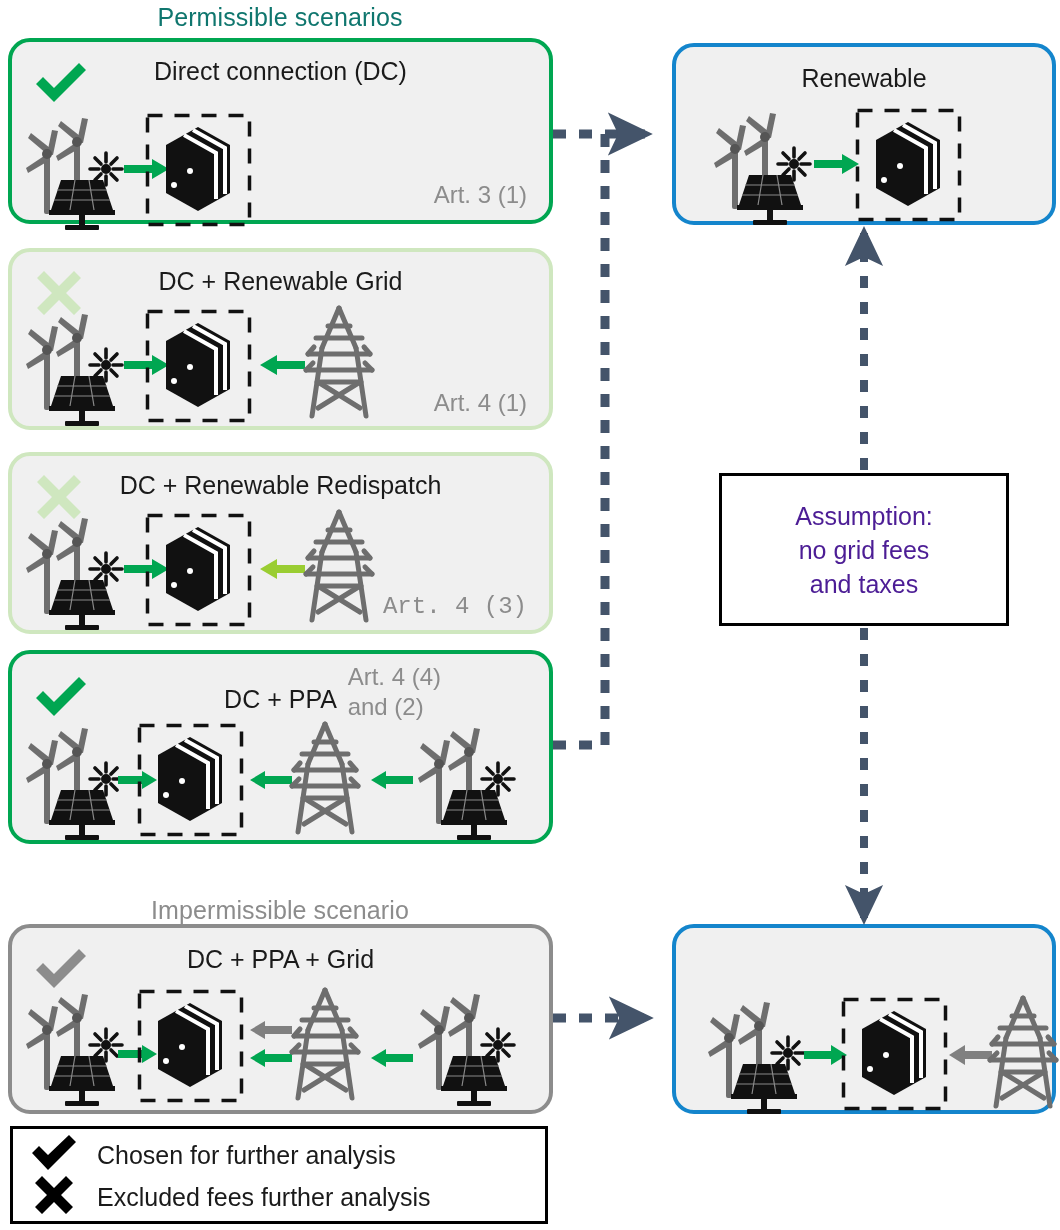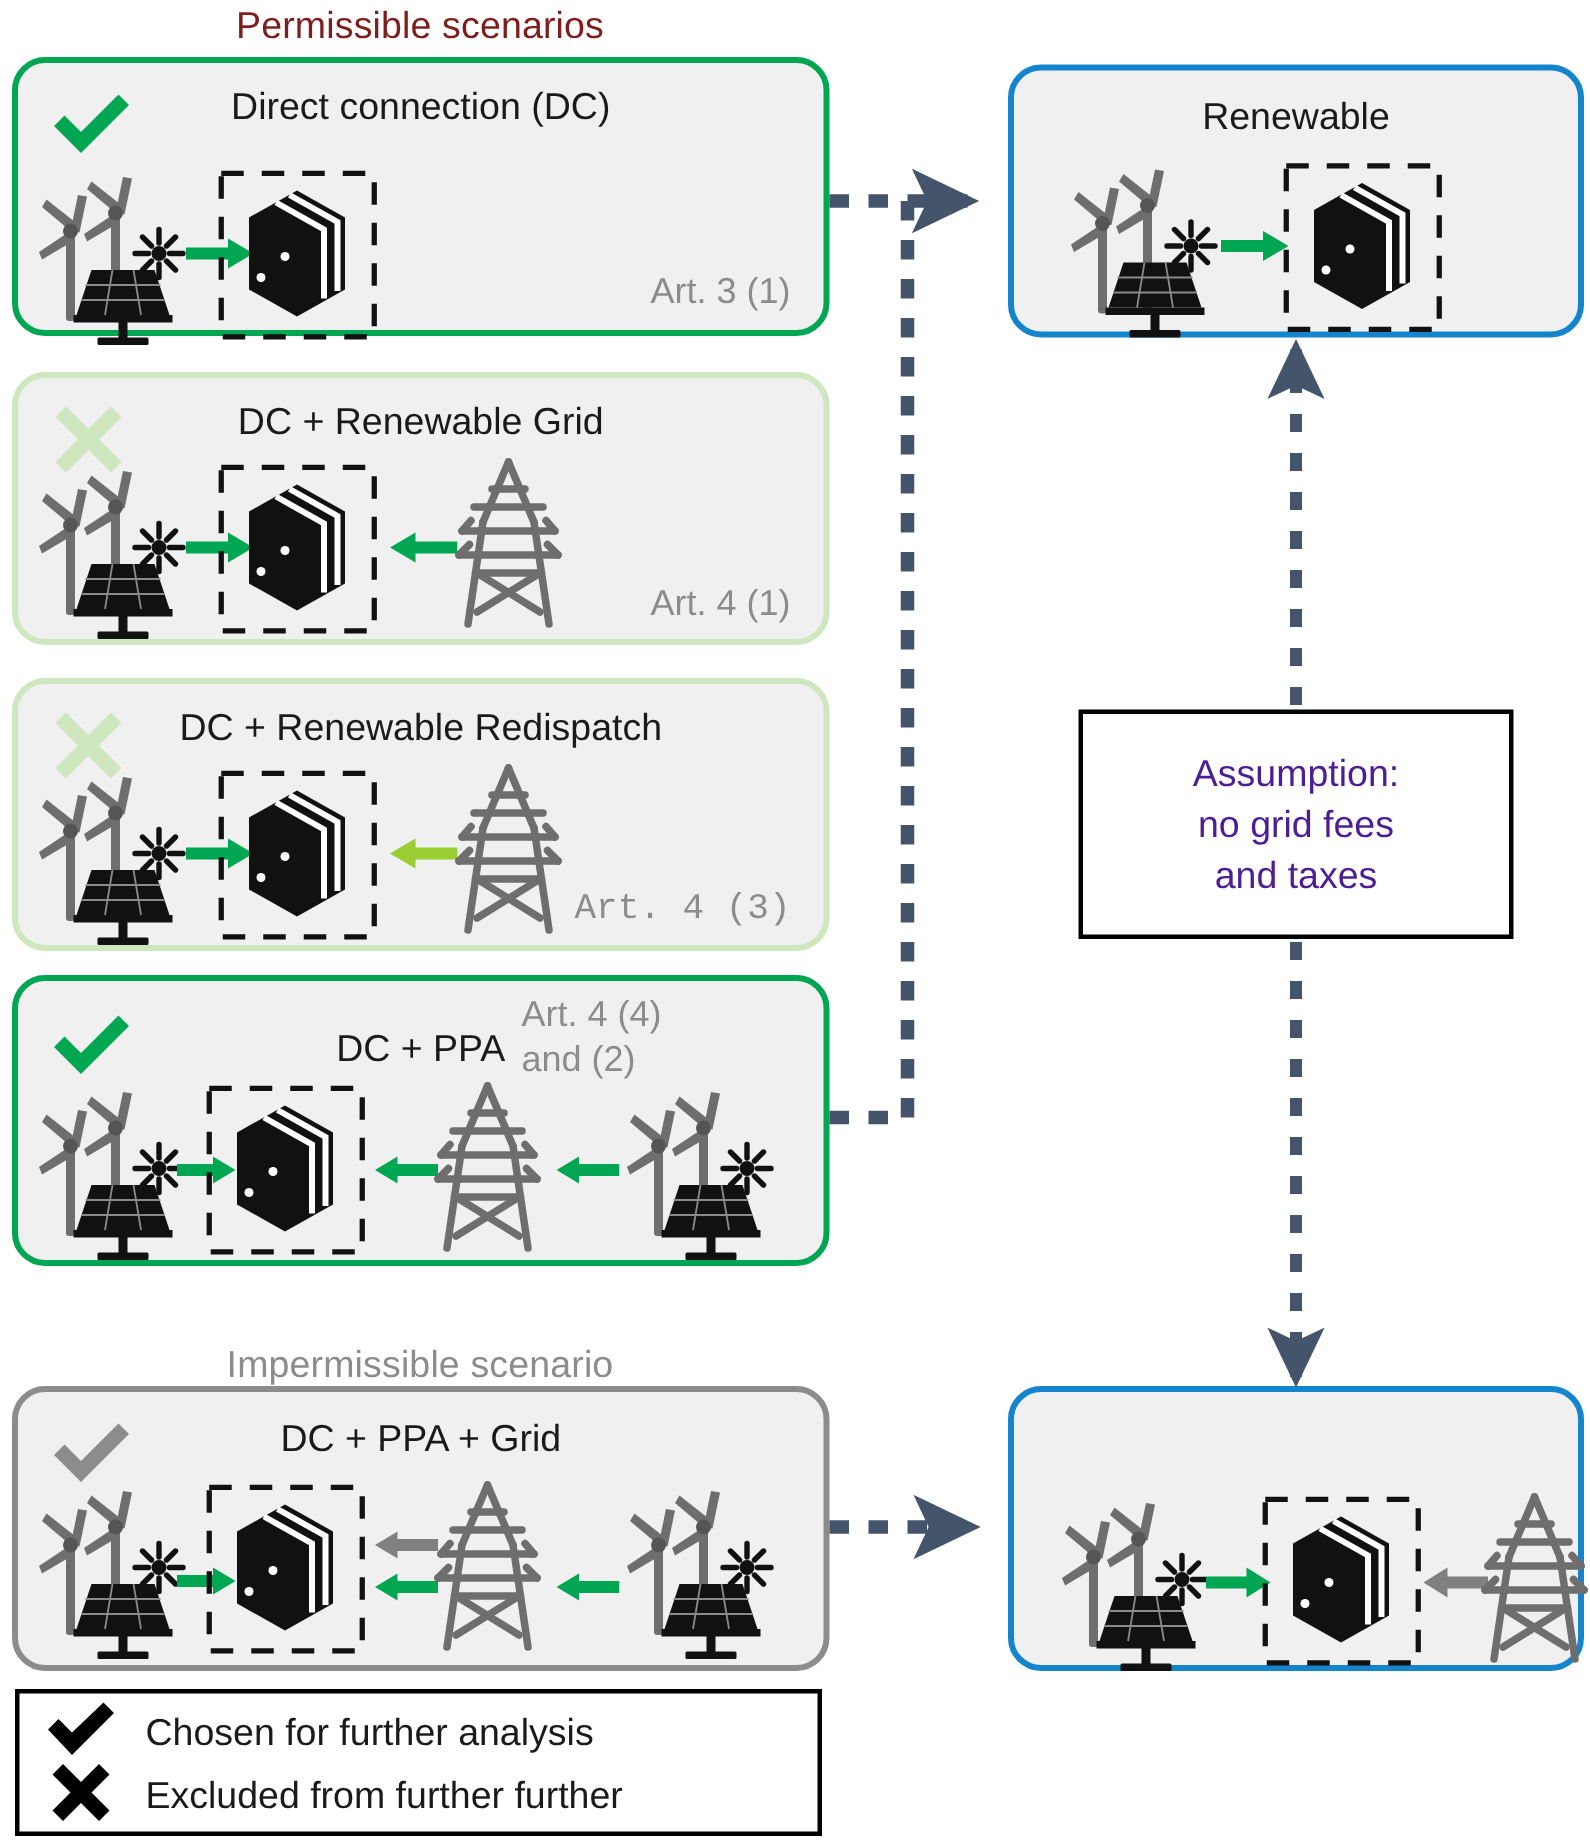--- a/index.html
+++ b/index.html
@@ -9,21 +9,21 @@
     font-family:"Liberation Sans","DejaVu Sans",sans-serif;
     color:#1a1a1a;
   }
   .canvas{position:absolute;inset:0;}
 
   
   .col-head{
     position:absolute;text-align:center;font-size:25px;line-height:30px;
     letter-spacing:0.1px;white-space:nowrap;
   }
-  #head-permissible{left:0;top:2px;width:560px;color:#7f1d1d;}
+  #head-permissible{left:0;top:2px;width:560px;color:#0f766e;}
   #head-analysed{left:650px;top:2px;width:410px;color:#0077C8;}
   #head-impermissible{left:0;top:895px;width:560px;color:#8c8c8c;}
 
   
   .card{
     position:absolute;background:#F0F0F0;border-radius:22px;
     box-sizing:border-box;
   }
   .card.green{border:4px solid #00A651;}
   .card.palegreen{border:4px solid #cfe7bf;}
@@ -755,21 +755,21 @@
         </svg>
       </span>
       <span class="legend-label">Chosen for further analysis</span>
     </div>
     <div class="legend-row" style="top:46px;">
       <span>
         <svg width="50" height="40" viewBox="0 0 50 40">
           <path d="M6 4 L13 -3 L25 9 L37 -3 L44 4 L32 16 L44 28 L37 35 L25 23 L13 35 L6 28 L18 16 Z" transform="translate(0,4)" fill="#000"></path>
         </svg>
       </span>
-      <span class="legend-label">Excluded from further further</span>
+      <span class="legend-label">Excluded fees further analysis</span>
     </div>
   </div>
 
   <svg id="connectors" viewBox="0 0 1060 1230" xmlns="http://www.w3.org/2000/svg">
     <defs>
       <marker id="arrowSlate" viewBox="0 0 12 12" refX="9.5" refY="6" markerWidth="5.2" markerHeight="5.2" orient="auto-start-reverse">
         <path d="M0 0.5 L11.5 6 L0 11.5 L2.6 6 Z" fill="#44546A"></path>
       </marker>
     </defs>
 

